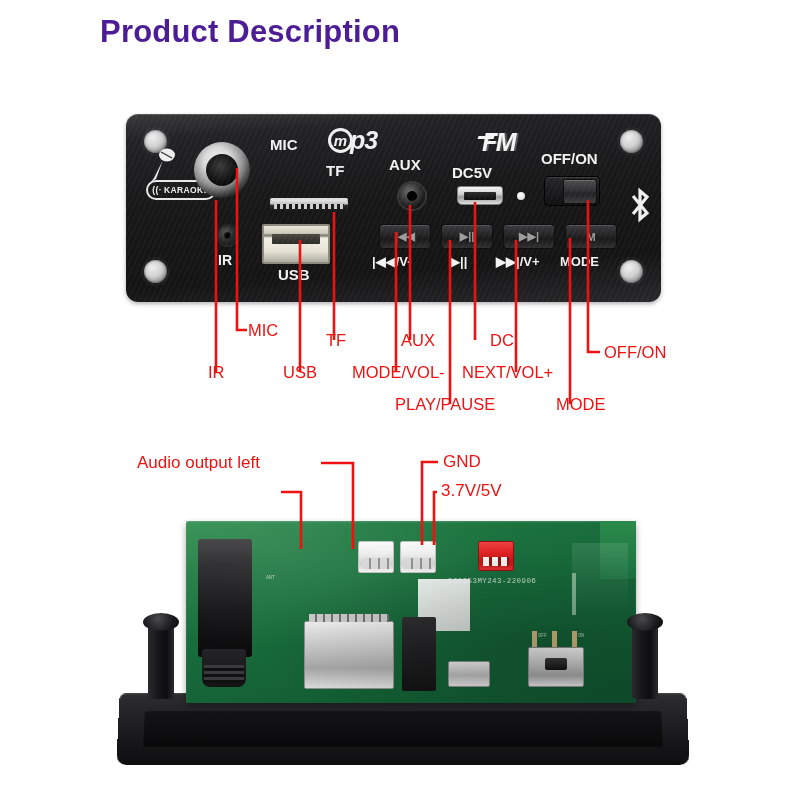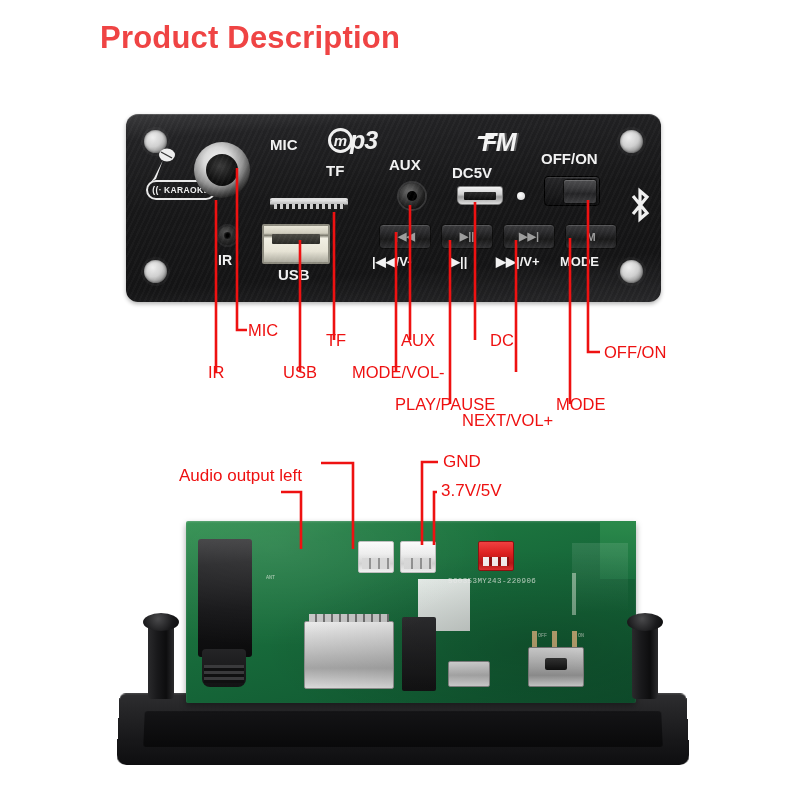--- a/index.html
+++ b/index.html
@@ -7,22 +7,22 @@
     width: 800px; height: 800px;
     background: #ffffff;
     font-family: "Liberation Sans", sans-serif;
     overflow: hidden;
     position: relative;
   }
   .page { position: relative; width: 800px; height: 800px; }
 
   
   .title {
-    position: absolute; left: 100px; top: 20px;
-    font-size: 31px; font-weight: 700; color: #ef4444;
+    position: absolute; left: 100px; top: 14px;
+    font-size: 31px; font-weight: 700; color: #4c1d95;
     letter-spacing: 0.2px;
   }
 
   
   .panel-wrap { position: absolute; left: 126px; top: 114px; width: 535px; height: 188px; }
   .panel {
     position: absolute; inset: 0;
     background: linear-gradient(176deg,#3a3a3c 0%,#222224 12%,#171718 45%,#141415 78%,#28282a 100%);
     border-radius: 12px;
     box-shadow: inset 0 1px 0 rgba(255,255,255,.16), 0 2px 4px rgba(0,0,0,.3);
@@ -457,22 +457,22 @@
   <div class="ann">
 
     <div class="rtext" style="left:208px; top:363px;">IR</div>
     <div class="rtext" style="left:248px; top:321px;">MIC</div>
     <div class="rtext" style="left:283px; top:363px;">USB</div>
     <div class="rtext" style="left:326px; top:331px;">TF</div>
     <div class="rtext" style="left:352px; top:363px;">MODE/VOL-</div>
     <div class="rtext" style="left:401px; top:331px;">AUX</div>
     <div class="rtext" style="left:395px; top:395px;">PLAY/PAUSE</div>
     <div class="rtext" style="left:490px; top:331px;">DC</div>
-    <div class="rtext" style="left:462px; top:363px;margin-top:48px;">NEXT/VOL+</div>
+    <div class="rtext" style="left:462px; top:363px;">NEXT/VOL+</div>
     <div class="rtext" style="left:556px; top:395px;">MODE</div>
     <div class="rtext" style="left:604px; top:343px;">OFF/ON</div>
 
-    <div class="rtext big" style="left:137px; top:466px;margin-left:42px;">Audio output left</div>
+    <div class="rtext big" style="left:137px; top:453px;">Audio output left</div>
     <div class="rtext big" style="left:443px; top:452px;">GND</div>
     <div class="rtext big" style="left:441px; top:481px;">3.7V/5V</div>
   </div>
 
 </div>
 
 </body></html>

